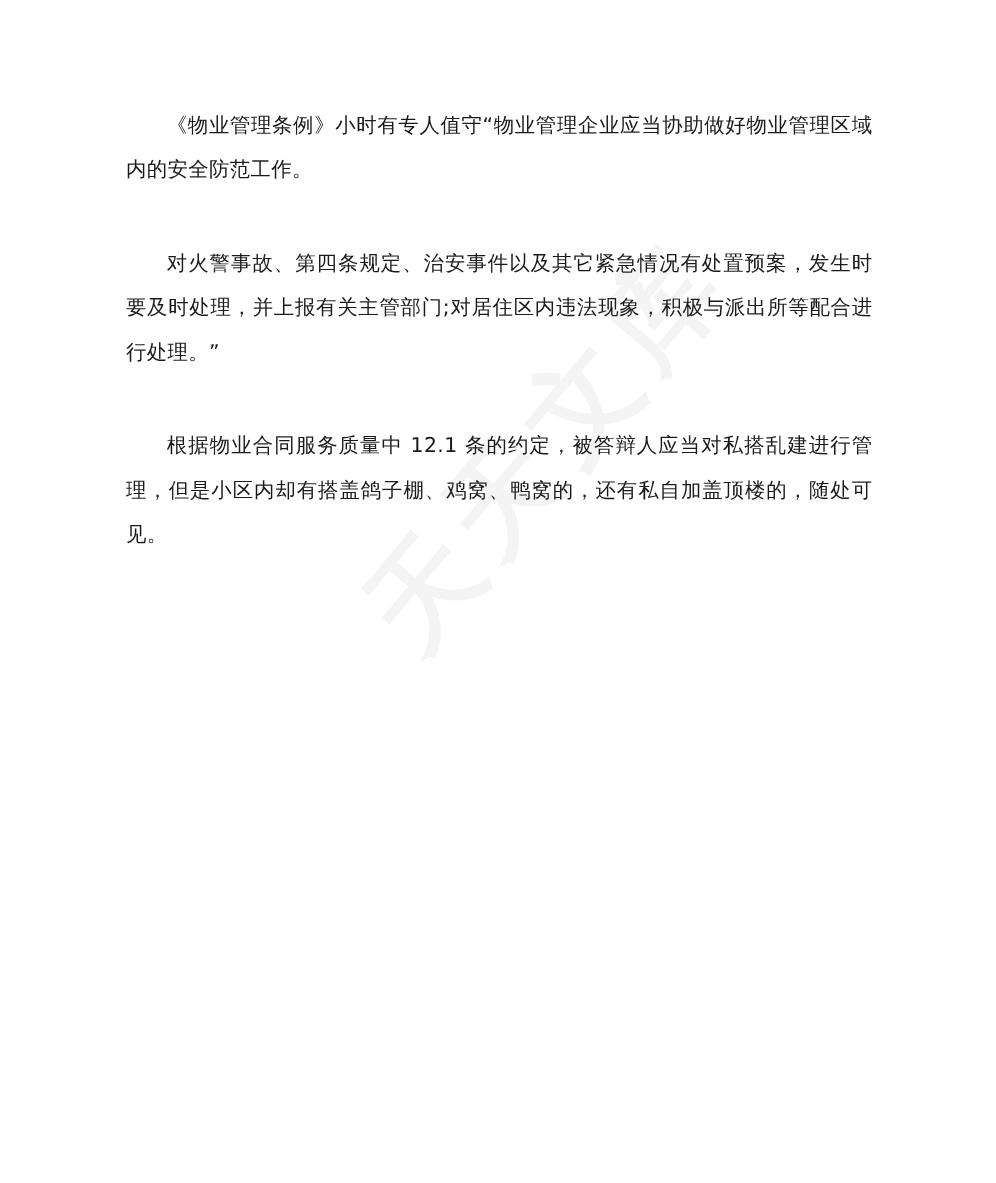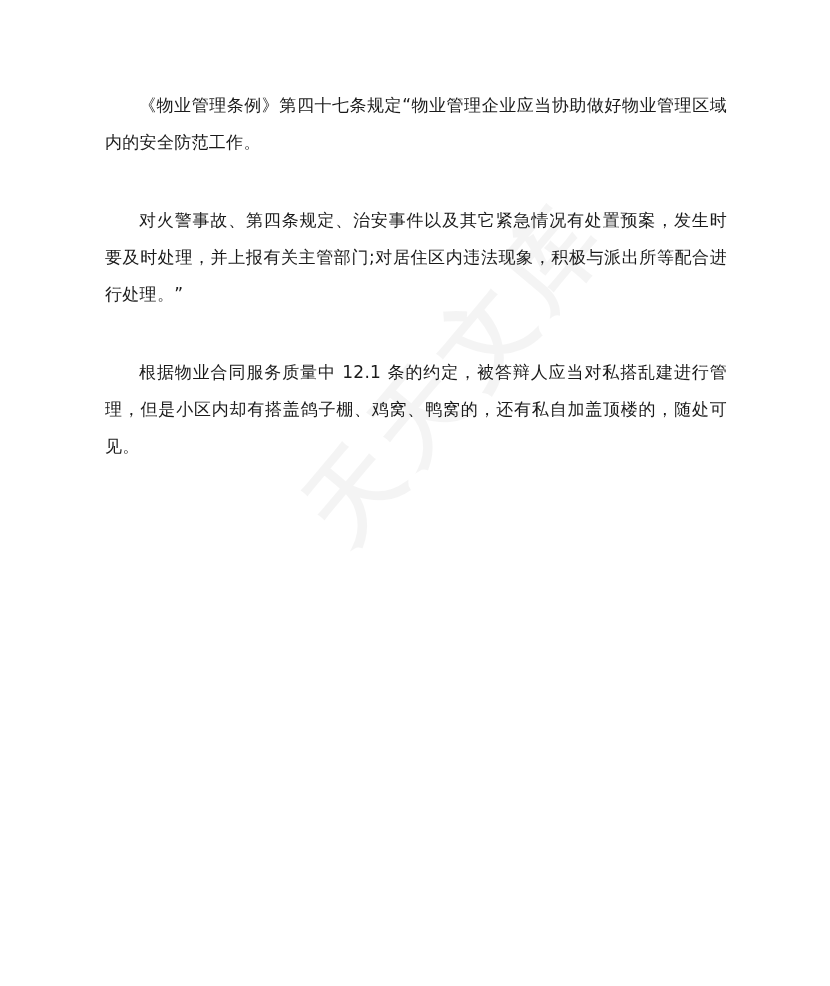--- a/index.html
+++ b/index.html
@@ -12,17 +12,17 @@
                transform: rotate(-50deg); font-size: 92px; font-weight: bold;
                color: rgba(0,0,0,0.045); letter-spacing: 10px; white-space: nowrap;
                pointer-events: none; text-align: center; line-height: 120px; }
 </style>
 </head>
 <body>
 
 <div class="watermark">天天文库</div>
 
 <div class="page">
-  <p class="para">《物业管理条例》第四十七条规定“物业管理企业应当协助做好物业管理区域内的安全防范工作。</p>
+  <p class="para">《物业管理条例》小时有专人值守“物业管理企业应当协助做好物业管理区域内的安全防范工作。</p>
   <p class="para">对火警事故、第四条规定、治安事件以及其它紧急情况有处置预案，发生时要及时处理，并上报有关主管部门;对居住区内违法现象，积极与派出所等配合进行处理。”</p>
   <p class="para">根据物业合同服务质量中 12.1 条的约定，被答辩人应当对私搭乱建进行管理，但是小区内却有搭盖鸽子棚、鸡窝、鸭窝的，还有私自加盖顶楼的，随处可见。</p>
 
 </div>
 
 </body></html>

